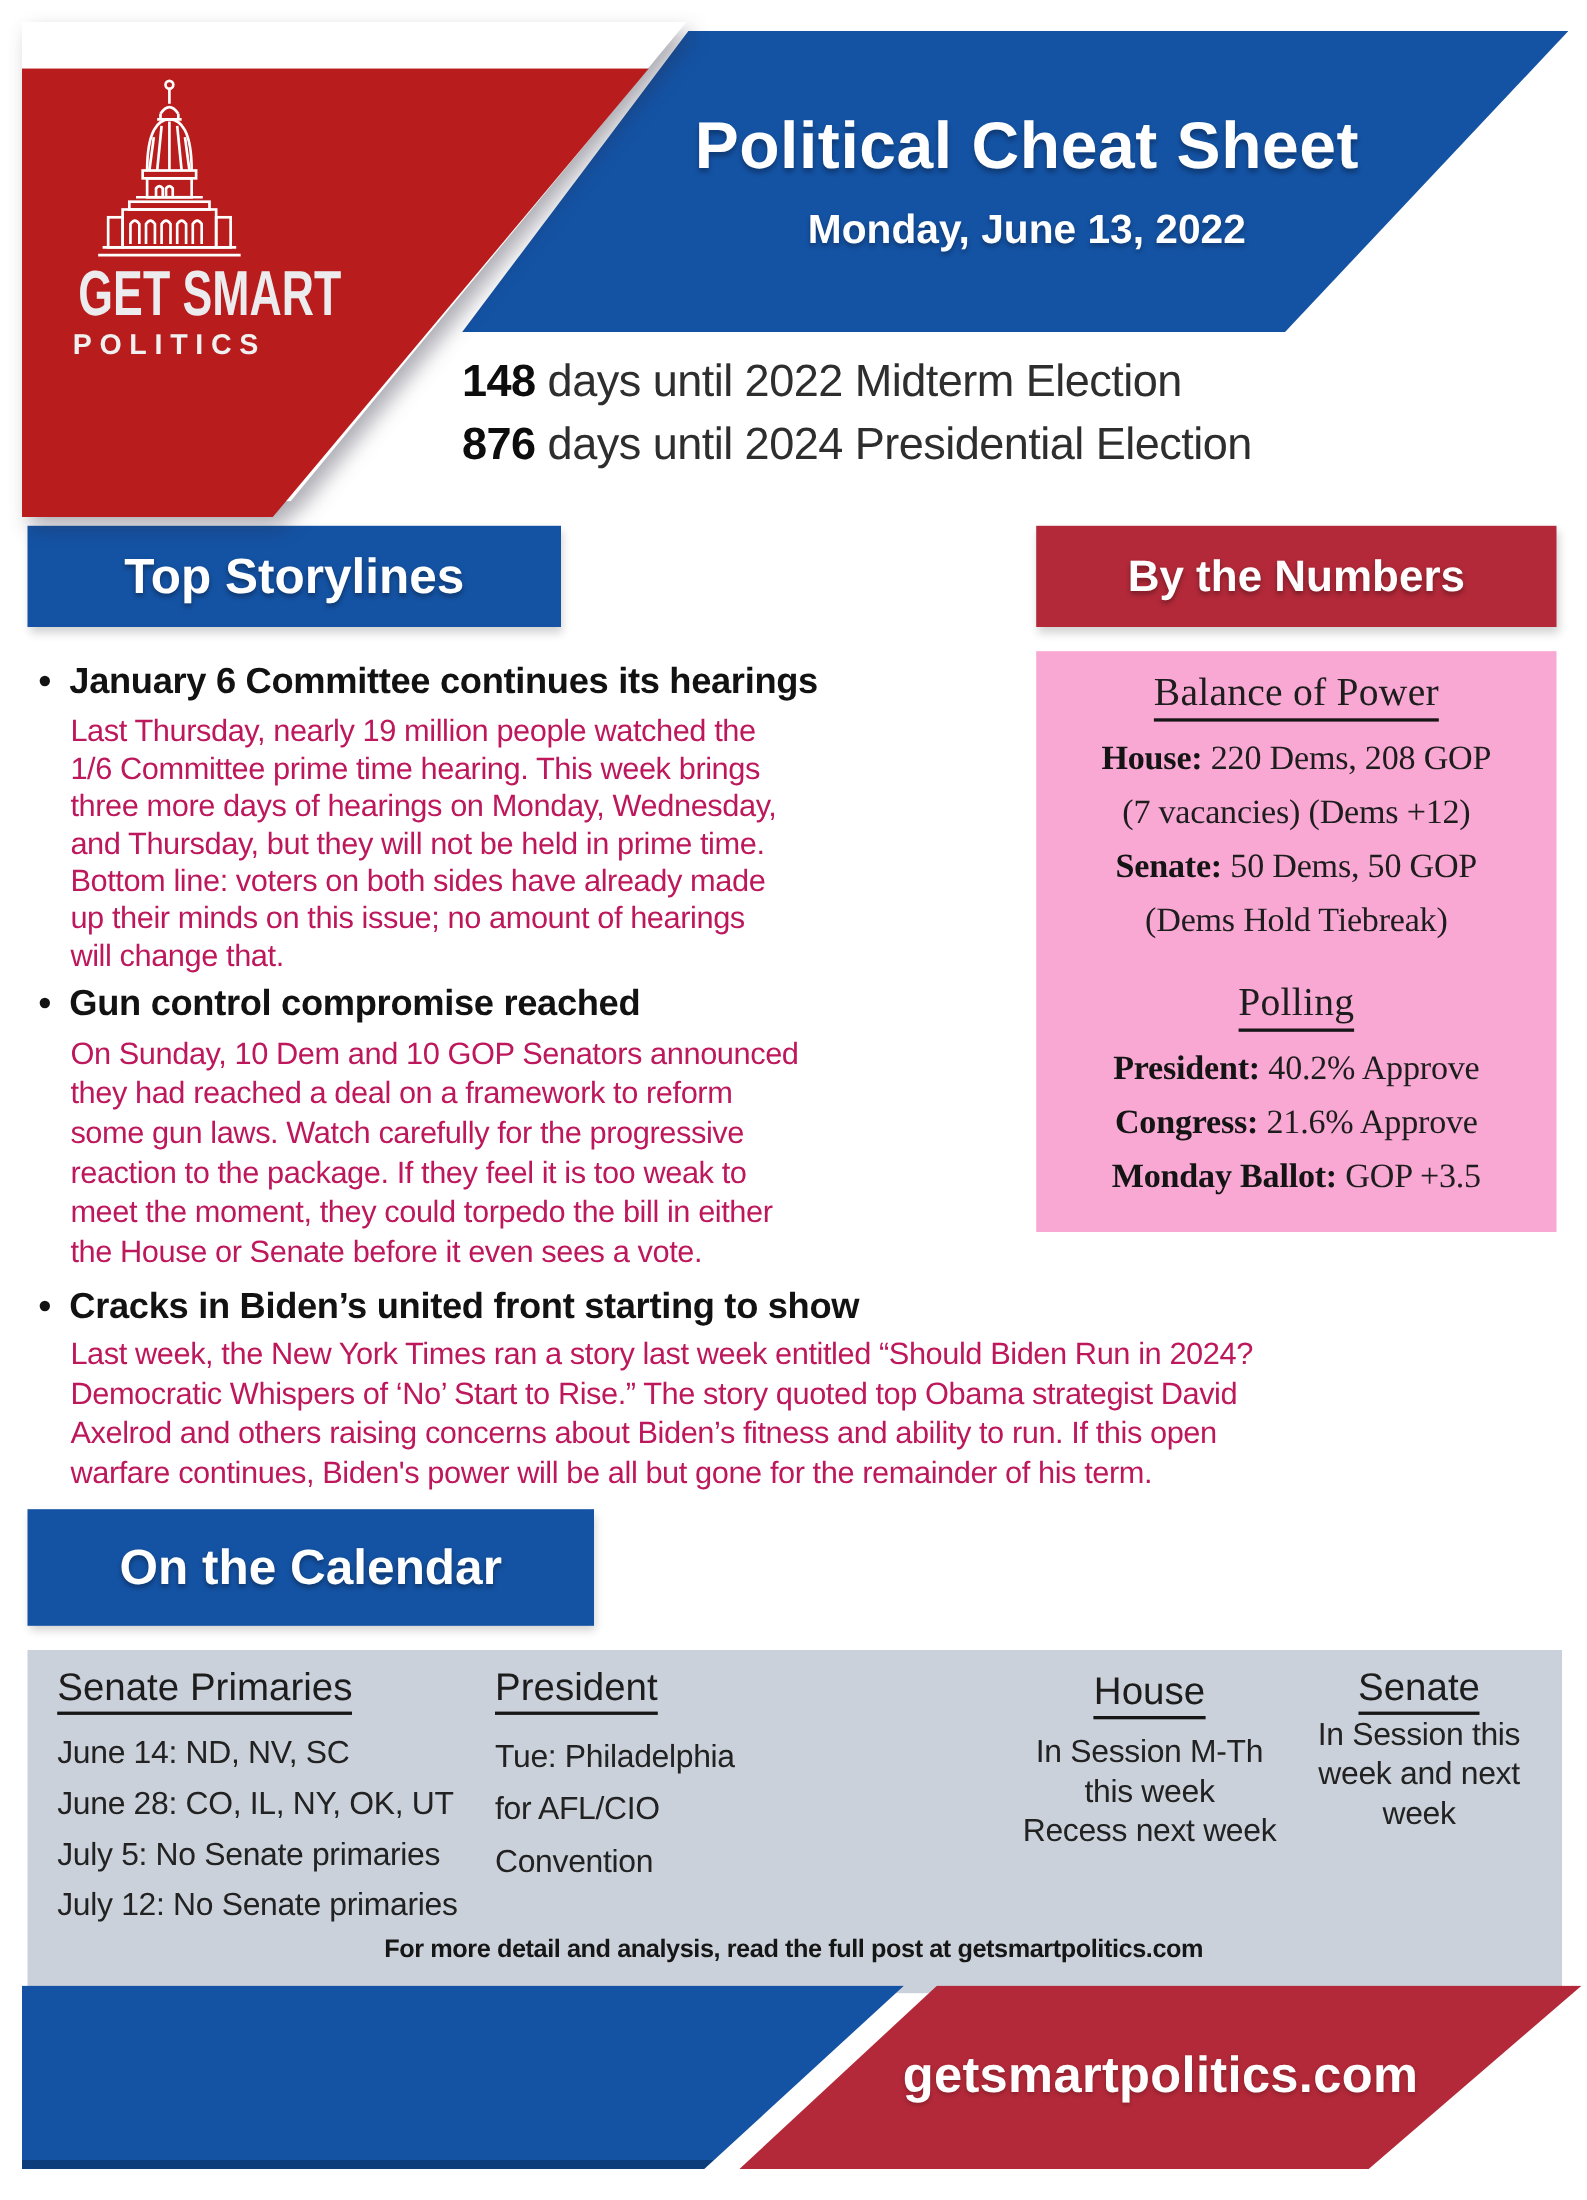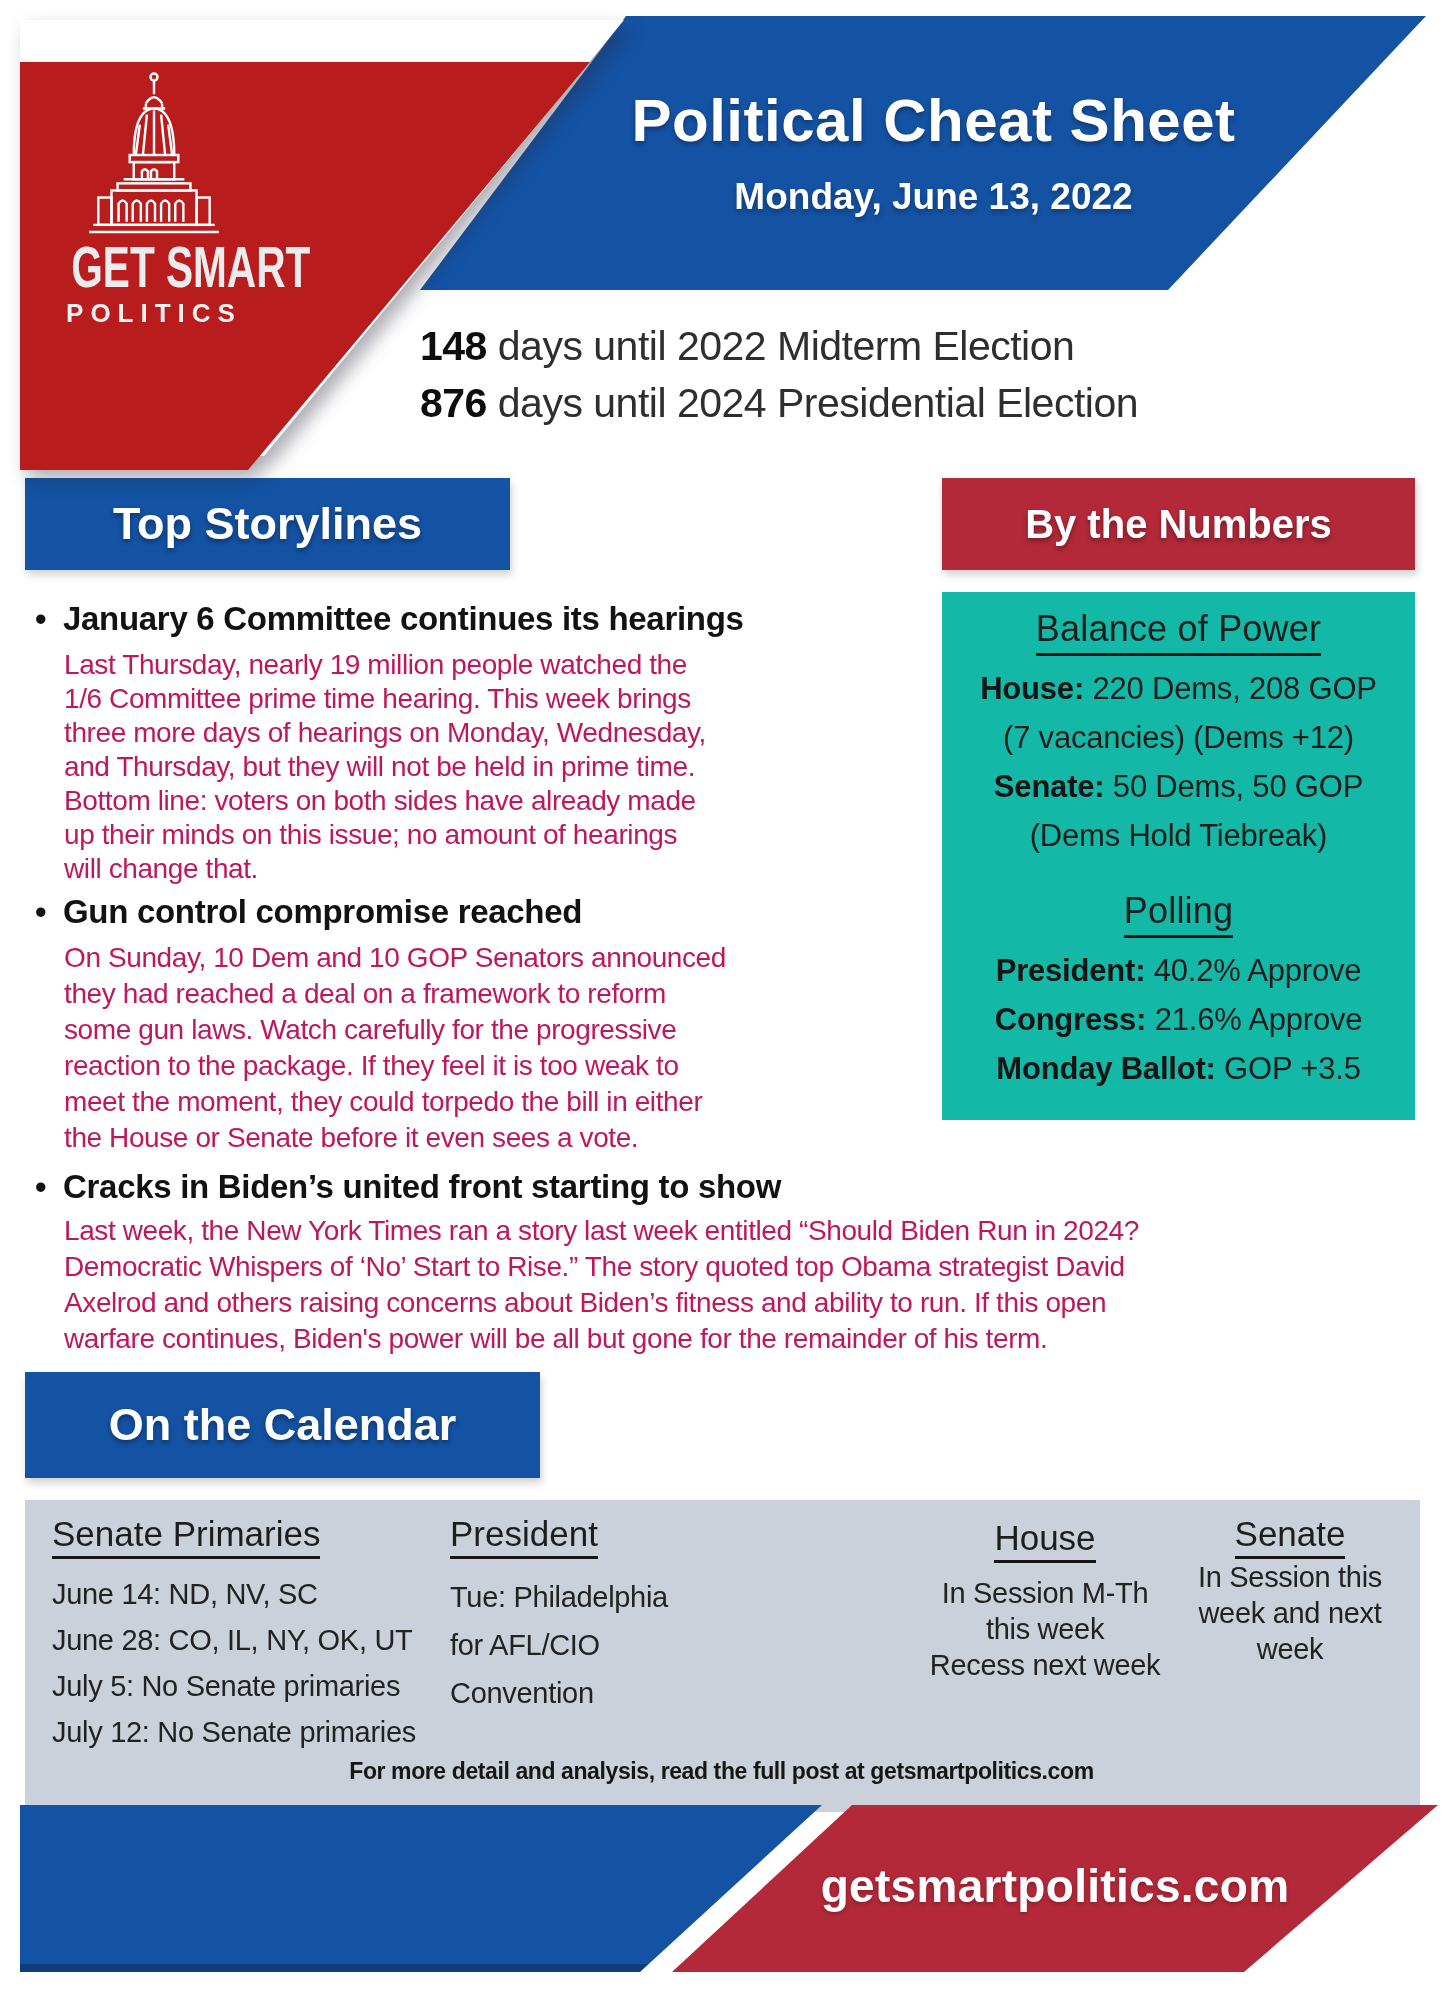--- a/index.html
+++ b/index.html
@@ -12,21 +12,21 @@
               clip-path:polygon(0 0,604px 0,244px 436px,0 436px);}
   .logo-red{position:absolute;left:20px;top:20px;width:570px;height:408px;background:#b91c1c;
             clip-path:polygon(0 0,570px 0,228px 408px,0 408px);margin-top:42px;}
   .logo-col{position:absolute;left:0;top:8px;width:268px;text-align:center;}
   .capitol{display:block;margin:0 auto;}
   .brand1{display:inline-block;font-size:58px;font-weight:700;color:#ececee;letter-spacing:0px;
           transform:scaleX(.70);transform-origin:center;line-height:58px;margin-top:2px;white-space:nowrap;}
   .brand2{display:block;font-size:26px;font-weight:700;color:#f0f0f0;letter-spacing:7px;margin-top:2px;}
 
   
-  .banner{position:absolute;left:413px;top:16px;width:1013px;height:274px;background:#1452A3;z-index:2;
+  .banner{position:absolute;left:413px;top:28px;width:1013px;height:274px;background:#1452A3;z-index:2;
           clip-path:polygon(213px 0,1013px 0,755px 274px,7px 274px);text-align:center;}
   .banner-title{margin-top:72px;font-size:60px;line-height:66px;font-weight:700;color:#fff;
                 letter-spacing:.5px;text-shadow:0 3px 5px rgba(0,0,0,.30);padding-left:28px;}
   .banner-date{margin-top:22px;font-size:37px;font-weight:700;color:#fff;
                text-shadow:0 3px 5px rgba(0,0,0,.30);padding-left:28px;}
 
   
   .countdown{position:absolute;left:420px;top:318px;}
   .count-line{font-size:41px;line-height:57px;color:#2e2e2e;letter-spacing:-.5px;white-space:pre;}
   .count-line b{font-weight:700;color:#0d0d0d;}
@@ -42,22 +42,22 @@
   .stories{position:absolute;inset:0;z-index:1;}
   .story-head{position:absolute;margin:0;font-size:33px;font-weight:700;color:#121212;
               letter-spacing:-.3px;white-space:pre;}
   .story-head .bullet{display:inline-block;width:28px;color:#121212;}
   .story-body{position:absolute;font-size:28px;color:#be185d;white-space:pre;letter-spacing:-.4px;}
   .story-head.p1{left:35px;top:600px;}  .story-body.p1{left:64px;top:648px;line-height:34px;}
   .story-head.p2{left:35px;top:893px;}  .story-body.p2{left:64px;top:940px;line-height:36px;}
   .story-head.p3{left:35px;top:1168px;} .story-body.p3{left:64px;top:1213px;line-height:36px;}
 
   
-  .numbers-box{position:absolute;left:942px;top:592px;width:473px;height:528px;background:#14b8a6;
-               text-align:center;color:#1d1d1d;}
+  .numbers-box{position:absolute;left:942px;top:592px;width:473px;height:528px;background:#f9a8d4;
+               text-align:center;color:#1d1d1d;font-family:Liberation Serif, serif;}
   .num-title{display:inline-block;margin:16px 0 8px 0;font-size:36px;font-weight:500;
              border-bottom:3px solid #161616;padding-bottom:3px;letter-spacing:.2px;}
   .num-title.second{margin-top:30px;}
   .num-row{font-size:31px;line-height:49px;letter-spacing:-.2px;white-space:pre;}
   .num-row b{font-weight:700;color:#141414;}
 
   
   .cal-box{position:absolute;left:25px;top:1500px;width:1395px;height:312px;background:#CAD1DA;}
   .cal-col{position:absolute;color:#1d1d1d;}
   .cal-title{display:inline-block;margin:0;font-size:35px;font-weight:500;

